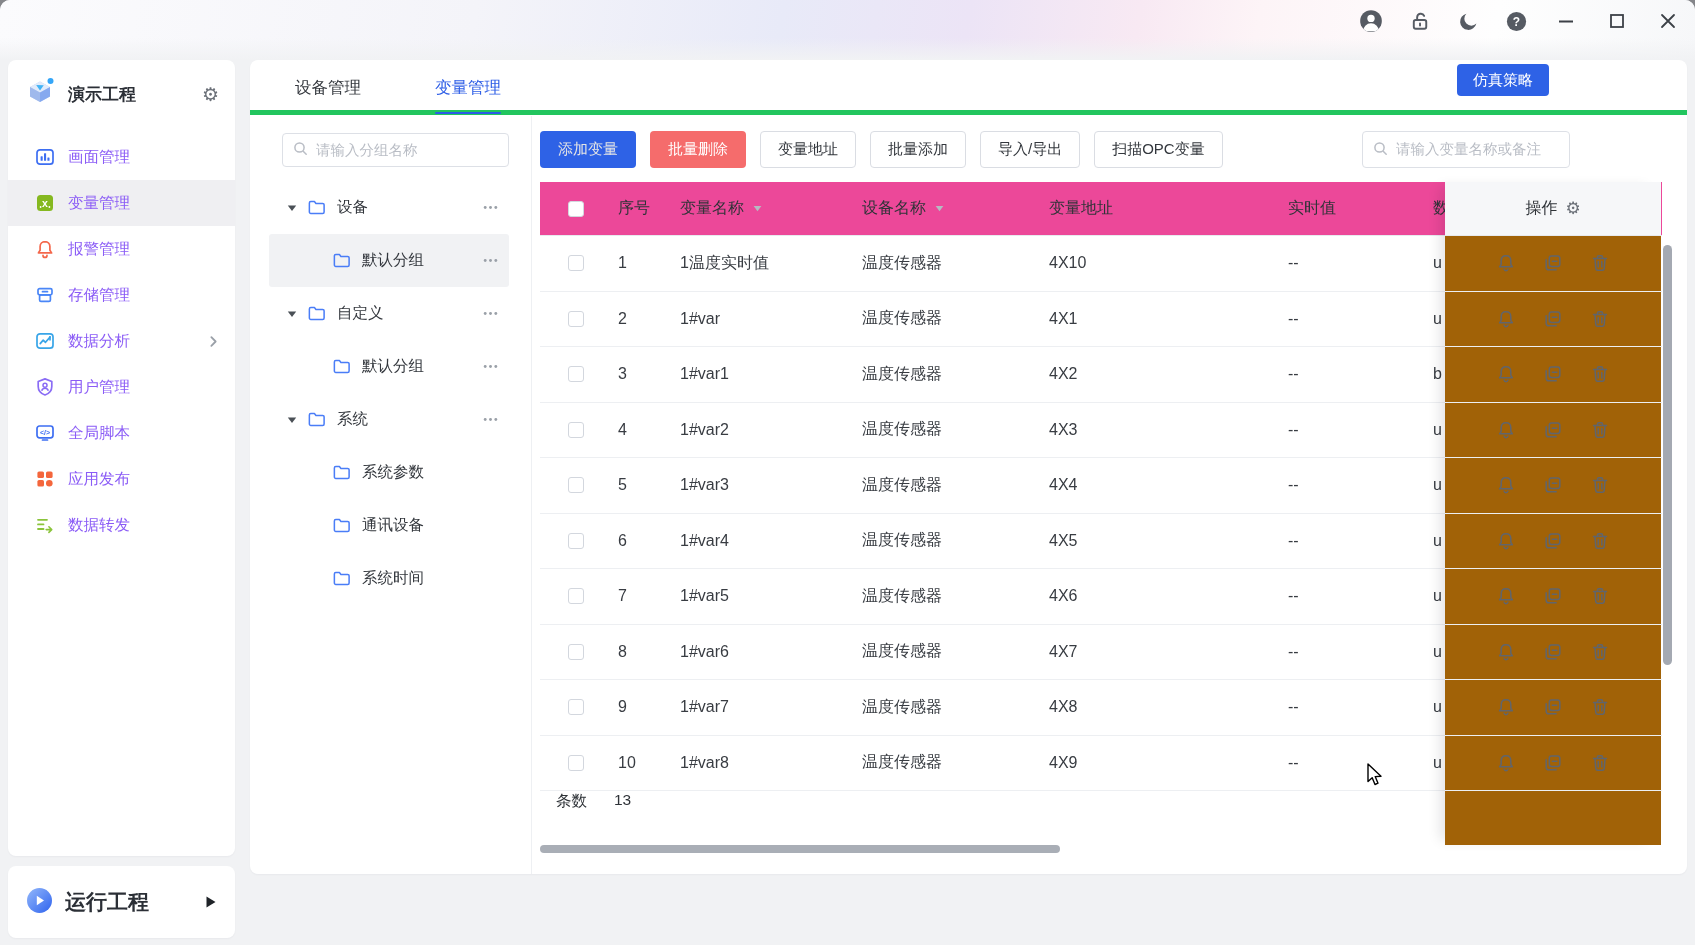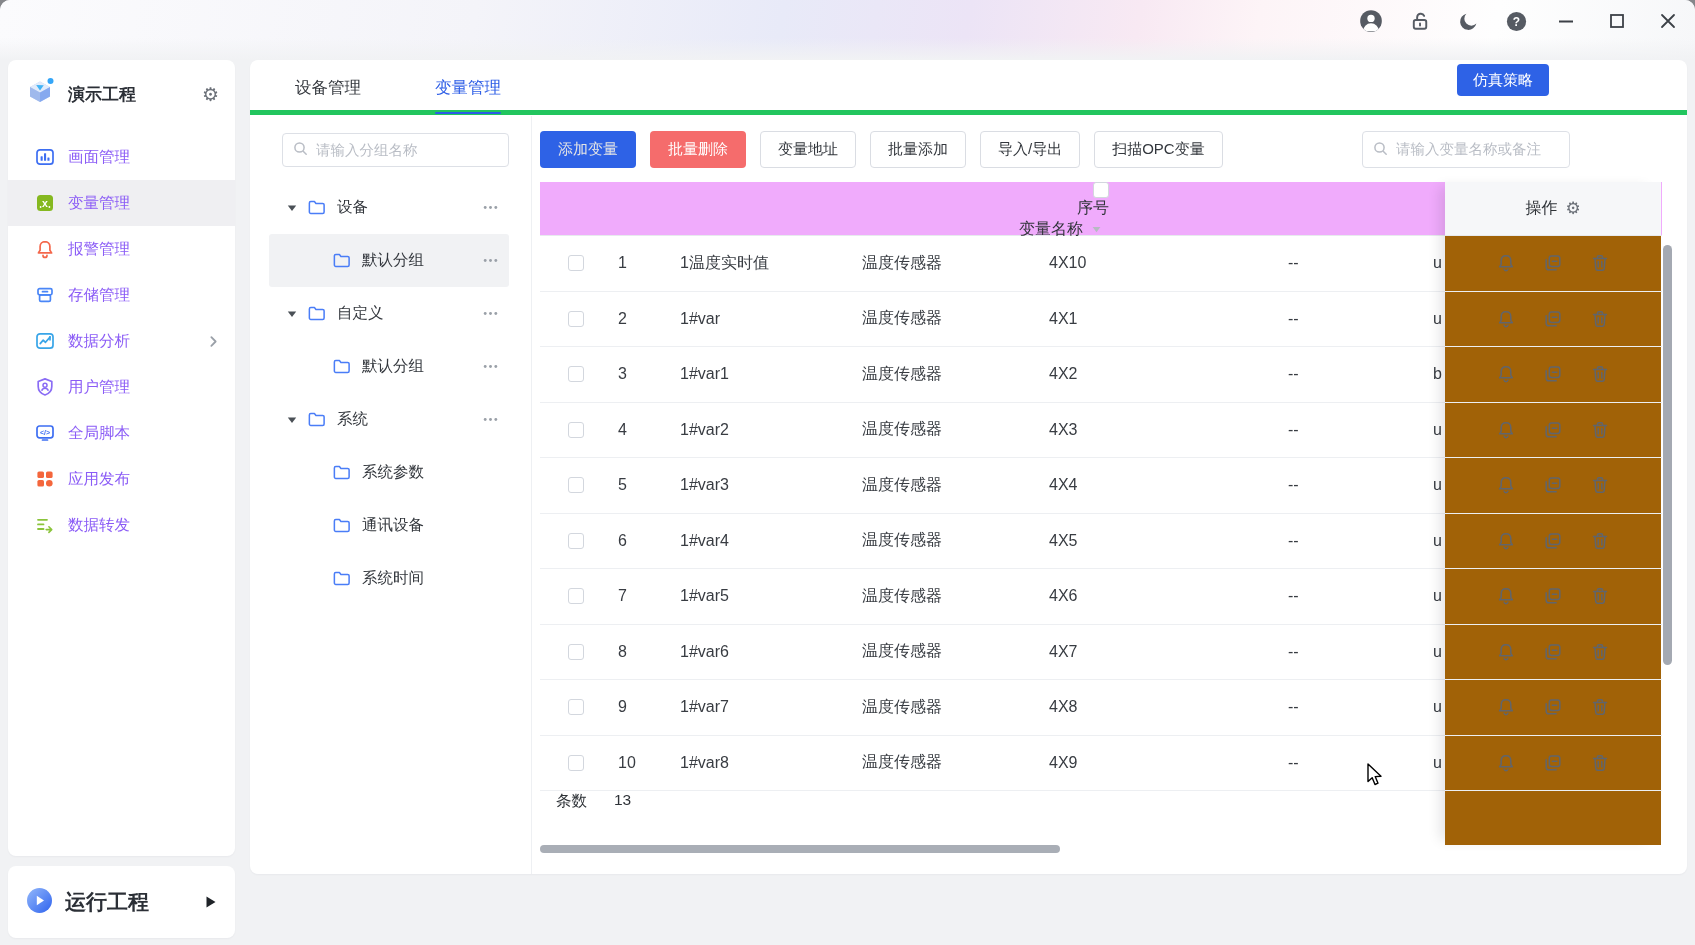--- a/index.html
+++ b/index.html
@@ -53,21 +53,21 @@
   .tree-more{margin-left:auto;display:flex;cursor:pointer;}
   
   .content{position:absolute;left:282px;top:56px;right:0;bottom:0;}
   .toolbar{position:absolute;left:8px;top:15px;display:flex;gap:14px;}
   .btn{height:37px;padding:0 17px;border-radius:4px;font-size:15px;display:flex;align-items:center;border:1px solid transparent;cursor:pointer;font-family:inherit;white-space:nowrap;}
   .btn.primary{background:#2E62E6;color:#e5e5e5;}
   .btn.danger{background:#F56C6C;color:#fff;}
   .btn.default{background:#fff;border-color:#dadde3;color:#33373d;}
   .var-search{position:absolute;top:15px;right:117px;width:208px;height:37px;}
   
-  .thead{position:absolute;left:8px;top:66px;right:25px;height:54px;background:#f0abfc;display:flex;align-items:center;font-size:16px;color:#2f3338;border-bottom:1px solid #e7eaee;flex-direction:column;}
+  .thead{position:absolute;left:8px;top:66px;right:25px;height:54px;background:#ec4899;display:flex;align-items:center;font-size:16px;color:#2f3338;border-bottom:1px solid #e7eaee;}
   .tbody{position:absolute;left:8px;top:120px;right:25px;}
   .trow{height:55.5px;display:flex;align-items:center;border-bottom:1px solid #edeff2;font-size:16px;color:#383c42;background:#fff;}
   .c-cb{width:72px;display:flex;justify-content:center;}
   .c-idx{width:60px;padding-left:6px;}
   .c-name{width:180px;padding-left:8px;display:flex;align-items:center;gap:8px;}
   .c-dev{width:193px;padding-left:10px;display:flex;align-items:center;gap:8px;}
   .c-addr{width:231px;padding-left:4px;}
   .c-val{width:150px;padding-left:12px;}
   .c-type{flex:1;padding-left:7px;overflow:hidden;white-space:nowrap;}
   .cb{width:16px;height:16px;border:1.5px solid #d3d7de;border-radius:3px;background:#fff;cursor:pointer;}

